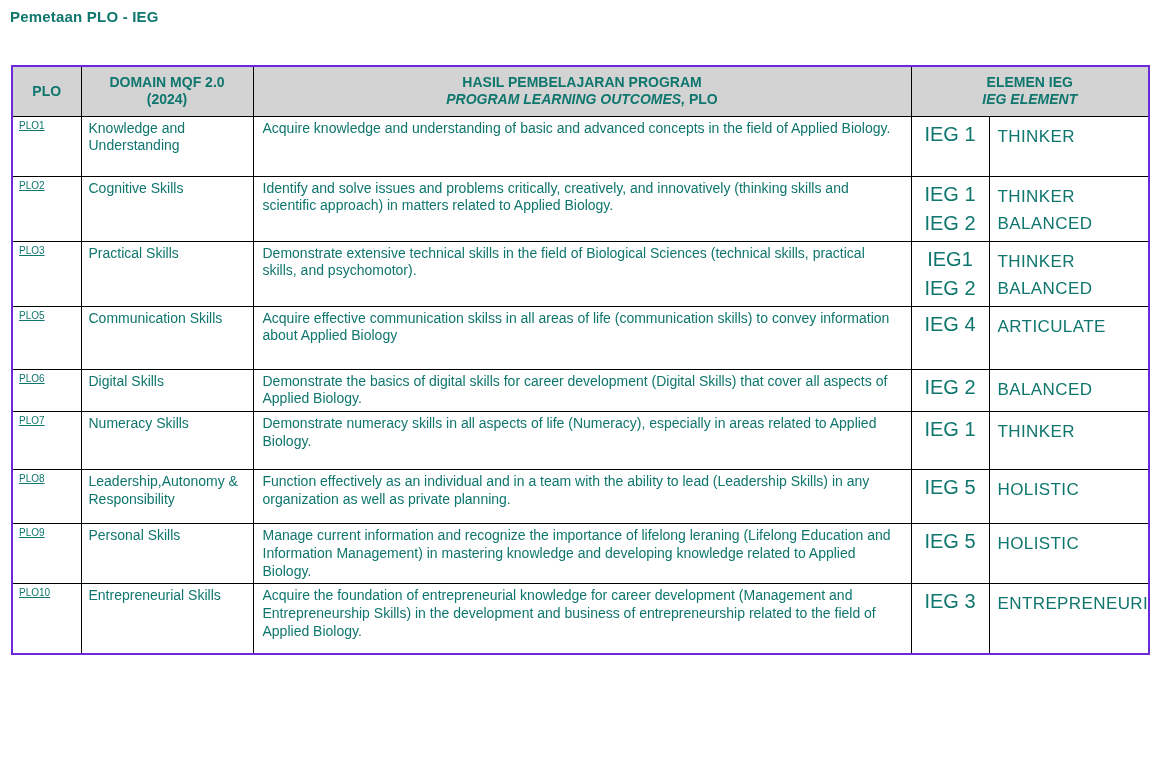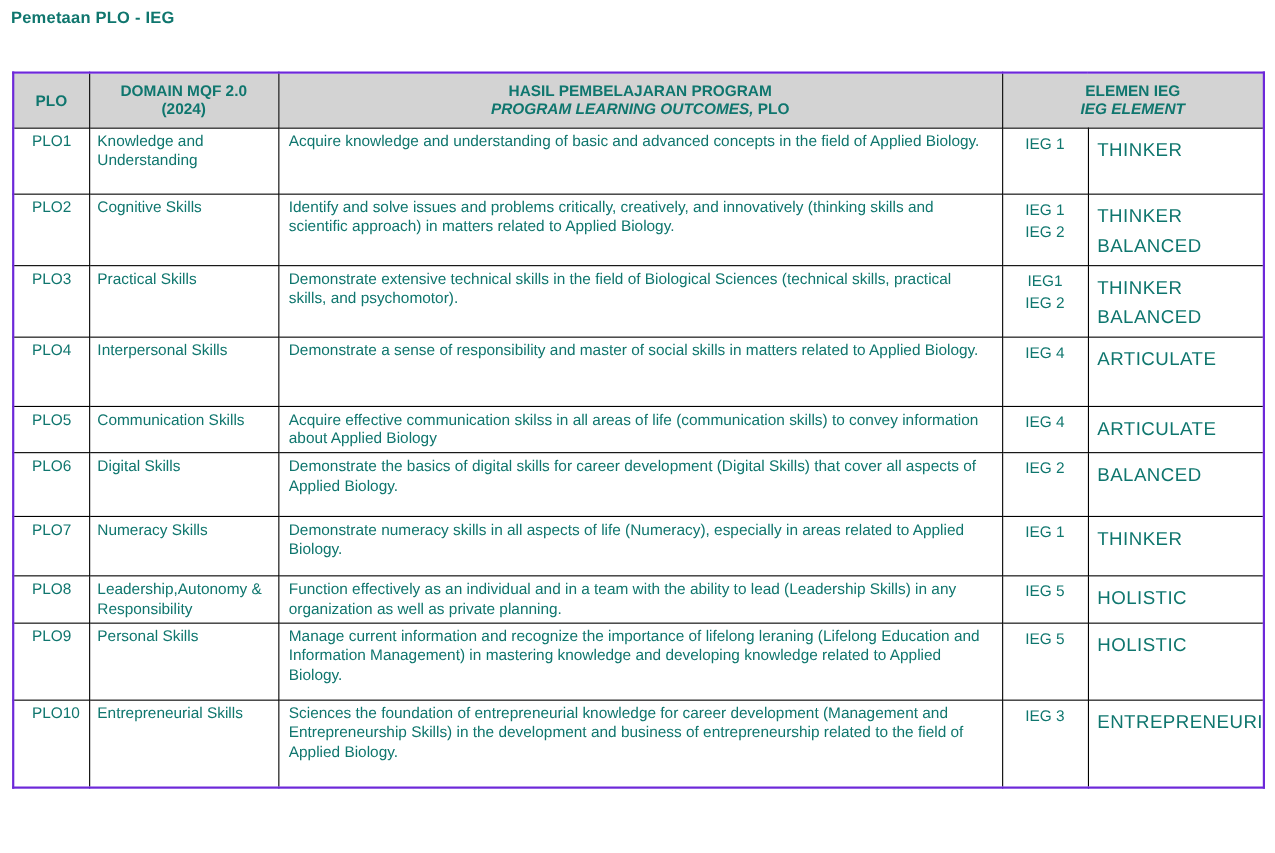--- a/index.html
+++ b/index.html
@@ -49,36 +49,37 @@
   .col-plo      { width: 69px; }
   .col-domain   { width: 172px; }
   .col-outcome  { width: 658px; }
   .col-iegcode  { width: 78px; }
   .col-iegelem  { width: 160px; }
 
   .hdr-line { display: block; }
   .it { font-style: italic; }
 
   td.cell-plo {
-    font-size: 14px;
-    padding: 3px 4px 3px 16px;
+    font-size: 10px;
+    padding: 3px 4px 3px 6px;
     line-height: 1.25;
+    text-decoration: underline;
   }
   td.cell-domain {
     font-size: 14px;
     padding: 3px 6px 3px 7px;
     line-height: 1.25;
   }
   td.cell-outcome {
     font-size: 14px;
     padding: 3px 8px 3px 9px;
     line-height: 1.27;
   }
   td.cell-ieg-code {
-    font-size: 14px;
+    font-size: 20px;
     text-align: center;
     white-space: pre-line;
     padding: 3px 2px;
     line-height: 1.45;
   }
   td.cell-ieg-element {
     font-size: 17px;
     white-space: pre-line;
     padding: 6px 6px 3px 8px;
     line-height: 1.62;
@@ -148,27 +149,20 @@
       <tr>
         <td class="cell-plo">PLO3</td>
         <td class="cell-domain">Practical Skills</td>
         <td class="cell-outcome">Demonstrate extensive technical skills in the field of Biological Sciences (technical skills, practical skills, and psychomotor).</td>
         <td class="cell-ieg-code">IEG1
 IEG 2</td>
         <td class="cell-ieg-element">THINKER
 BALANCED</td>
       </tr>
       <tr>
-        <td class="cell-plo">PLO4</td>
-        <td class="cell-domain">Interpersonal Skills</td>
-        <td class="cell-outcome">Demonstrate a sense of responsibility and master of social skills in matters related to Applied Biology.</td>
-        <td class="cell-ieg-code">IEG 4</td>
-        <td class="cell-ieg-element">ARTICULATE</td>
-      </tr>
-      <tr>
         <td class="cell-plo">PLO5</td>
         <td class="cell-domain">Communication Skills</td>
         <td class="cell-outcome">Acquire effective communication skilss in all areas of life (communication skills) to convey information about Applied Biology</td>
         <td class="cell-ieg-code">IEG 4</td>
         <td class="cell-ieg-element">ARTICULATE</td>
       </tr>
       <tr>
         <td class="cell-plo">PLO6</td>
         <td class="cell-domain">Digital Skills</td>
         <td class="cell-outcome">Demonstrate the basics of digital skills for career development (Digital Skills) that cover all aspects of Applied Biology.</td>
@@ -192,19 +186,19 @@
       <tr>
         <td class="cell-plo">PLO9</td>
         <td class="cell-domain">Personal Skills</td>
         <td class="cell-outcome">Manage current information and recognize the importance of lifelong leraning (Lifelong Education and Information Management) in mastering knowledge and developing knowledge related to Applied Biology.</td>
         <td class="cell-ieg-code">IEG 5</td>
         <td class="cell-ieg-element">HOLISTIC</td>
       </tr>
       <tr>
         <td class="cell-plo">PLO10</td>
         <td class="cell-domain">Entrepreneurial Skills</td>
-        <td class="cell-outcome">Sciences the foundation of entrepreneurial knowledge for career development (Management and Entrepreneurship Skills) in the development and business of entrepreneurship related to the field of Applied Biology.</td>
+        <td class="cell-outcome">Acquire the foundation of entrepreneurial knowledge for career development (Management and Entrepreneurship Skills) in the development and business of entrepreneurship related to the field of Applied Biology.</td>
         <td class="cell-ieg-code">IEG 3</td>
         <td class="cell-ieg-element">ENTREPRENEURIAL</td>
       </tr>
     </tbody>
   </table>
 </div>
 
 </body></html>

